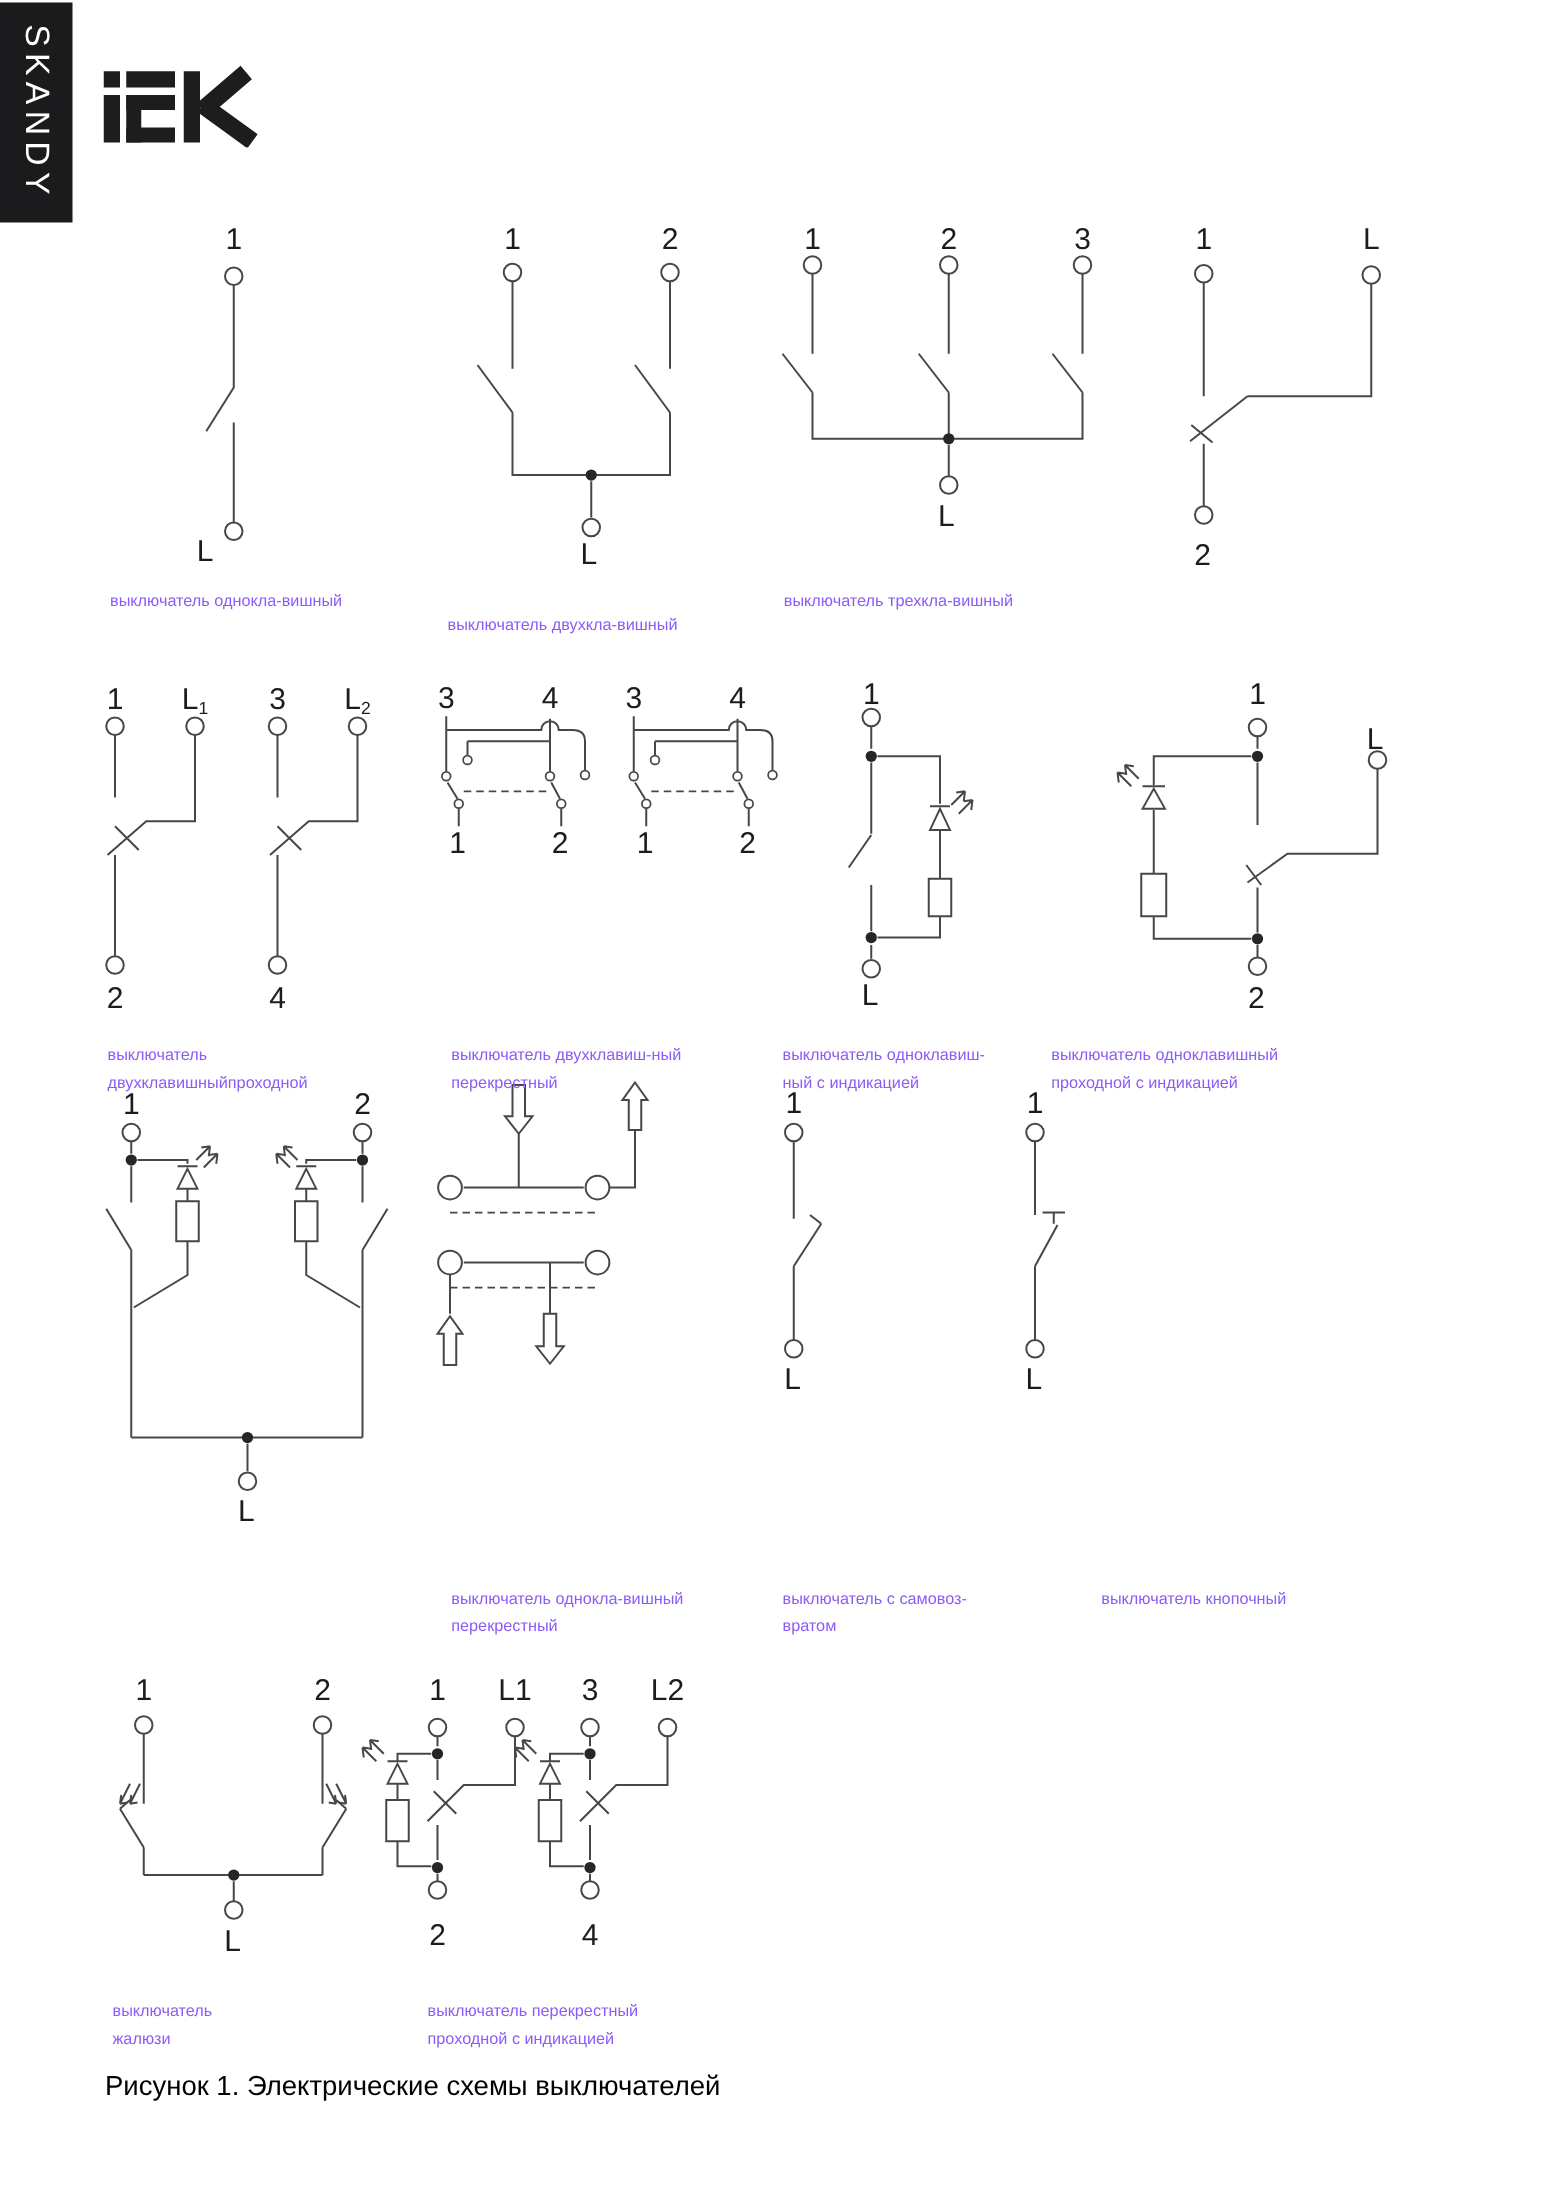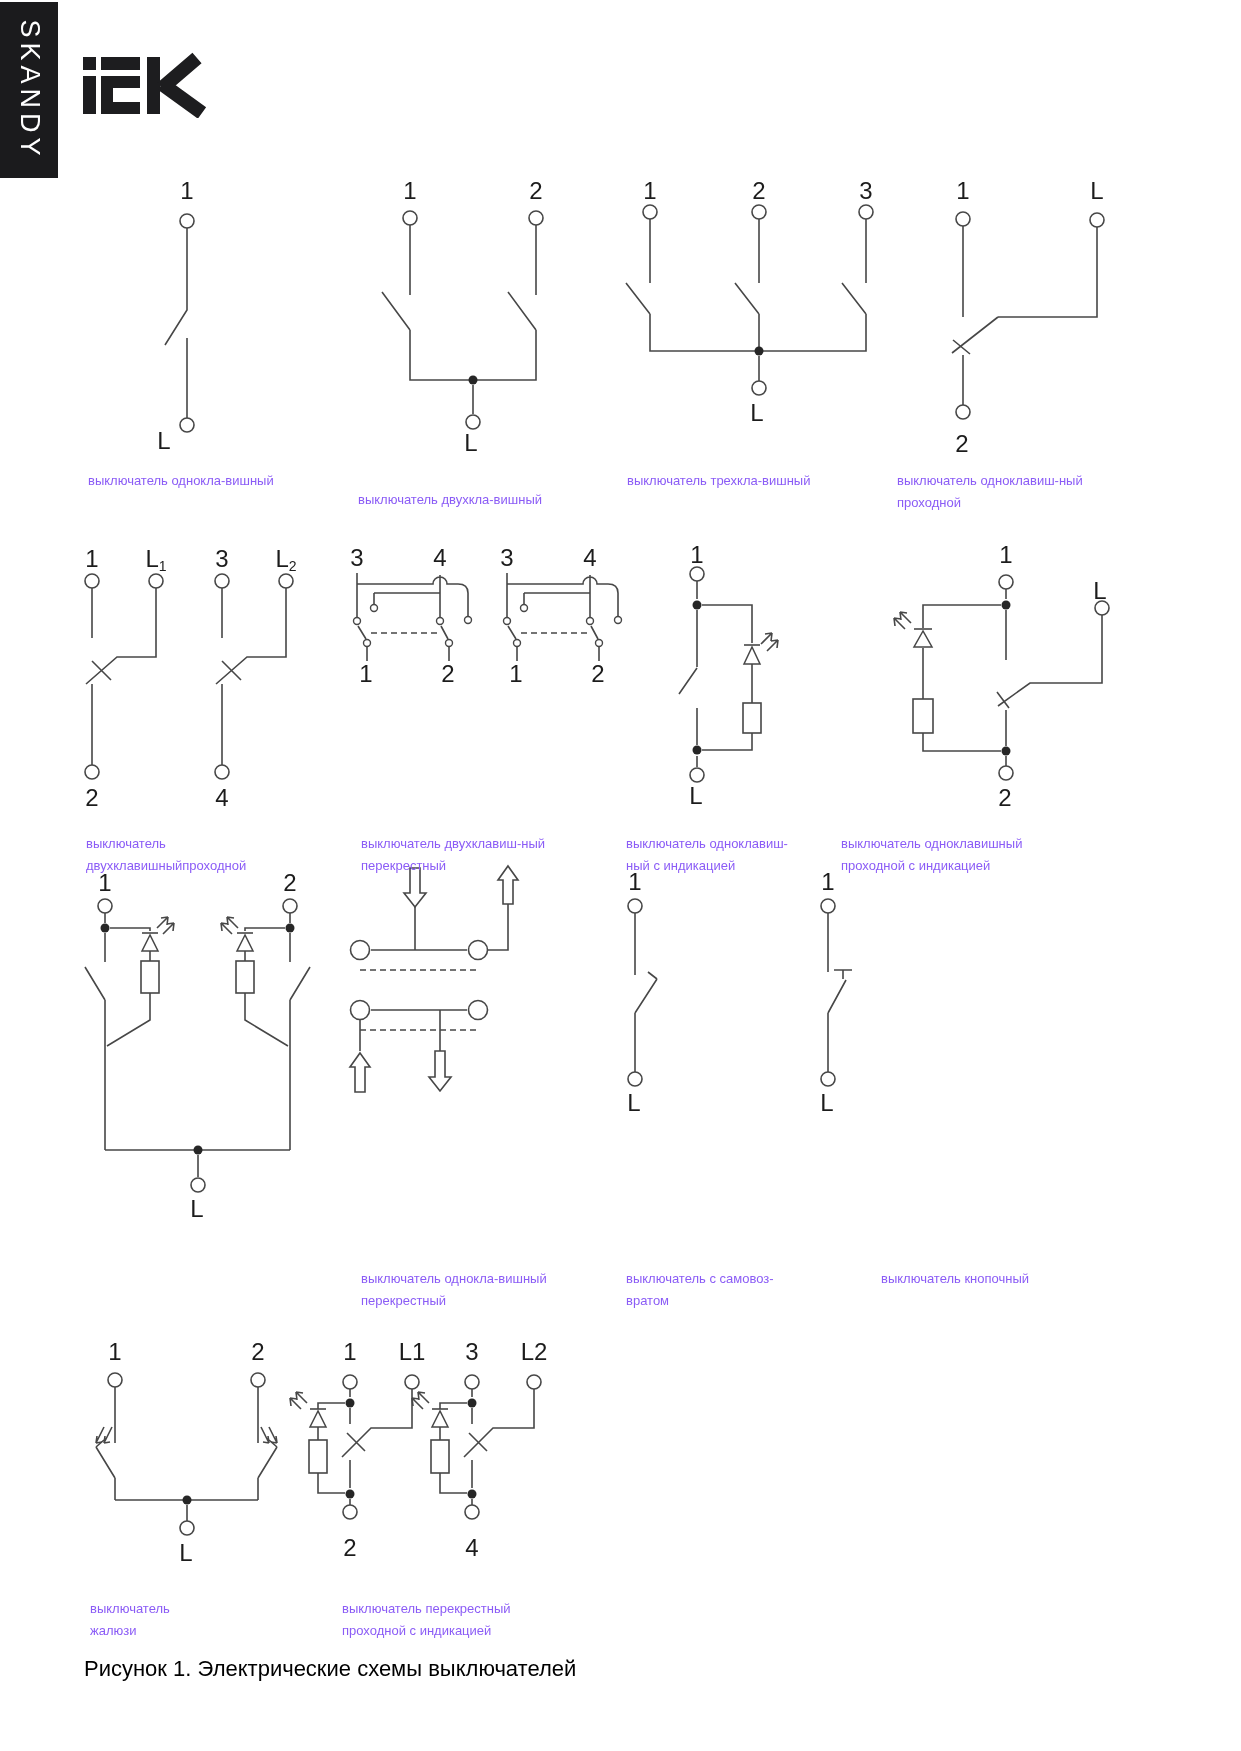--- a/index.html
+++ b/index.html
@@ -268,24 +268,20 @@
       <span></span>
     </div>
   <div class="cap" style="left:358px;top:489px">
       <span>выключатель двухкла-вишный</span>
       <span></span>
     </div>
   <div class="cap" style="left:627px;top:470px">
       <span>выключатель трехкла-вишный</span>
       <span></span>
     </div>
-  <div class="cap" style="left:897px;top:470px">
-      <span>выключатель одноклавиш-ный</span>
-      <span>проходной</span>
-    </div>
 
   <div class="cap" style="left:86px;top:833px">
       <span>выключатель</span>
       <span>двухклавишныйпроходной</span>
     </div>
   <div class="cap" style="left:361px;top:833px">
       <span>выключатель двухклавиш-ный</span>
       <span>перекрестный</span>
     </div>
   <div class="cap" style="left:626px;top:833px">

